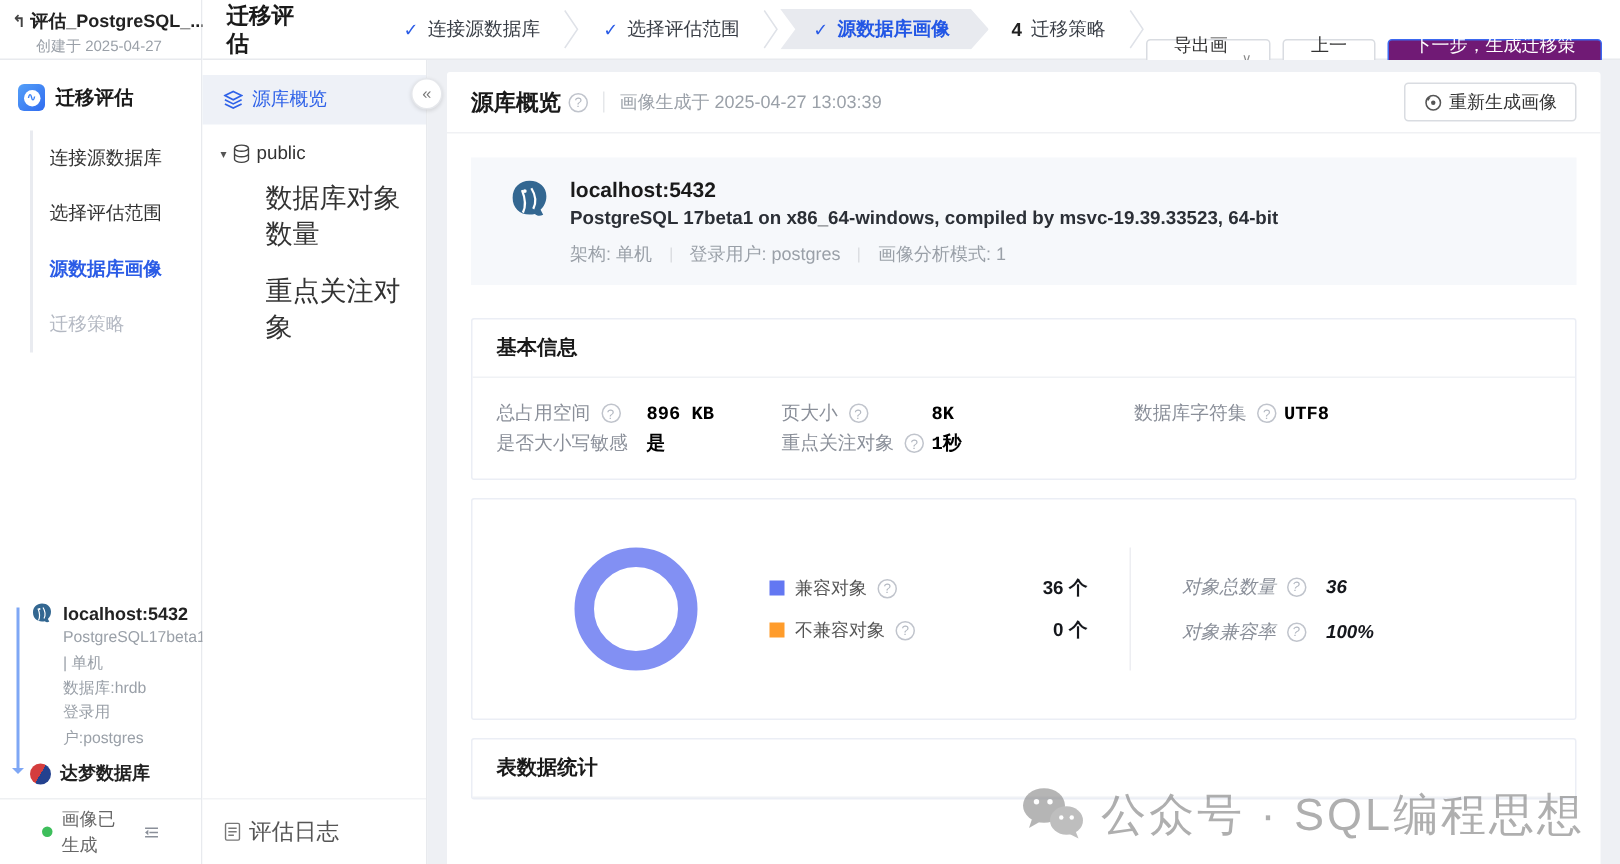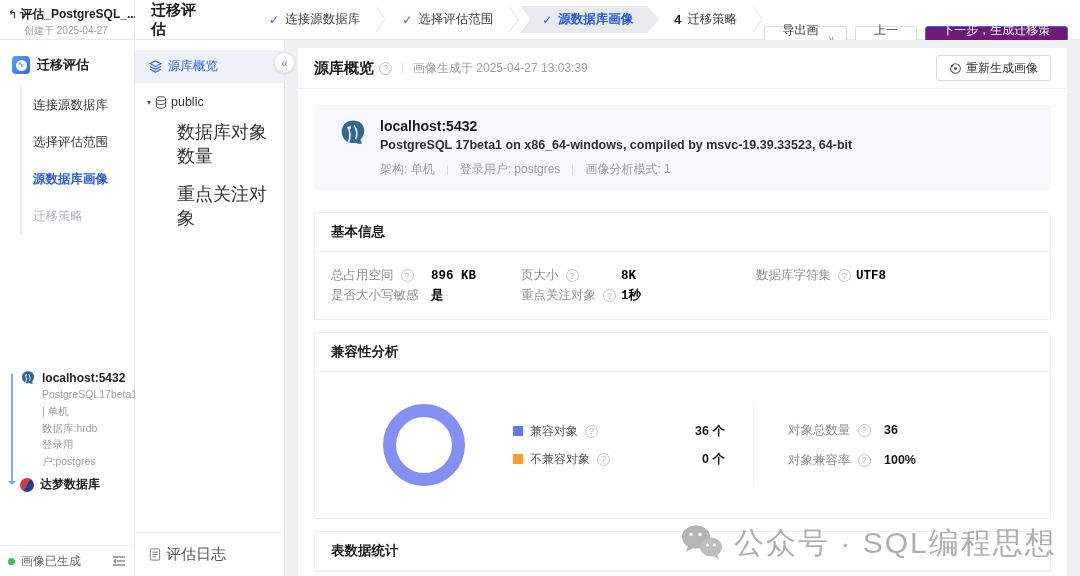--- a/index.html
+++ b/index.html
@@ -26,21 +26,21 @@
   .nav-list li.disabled { color:#b3b8c2; }
   .spacer { flex:1; }
   .conn { position:relative; padding:0 8px 8px 20px; }
   .flow-line { position:absolute; left:11px; top:4px; bottom:18px; width:2px; background:#7fa7f5; }
   .flow-line::after { content:""; position:absolute; left:-3px; bottom:-6px; border:4px solid transparent; border-top-color:#7fa7f5; }
   .conn-row { display:flex; align-items:center; gap:6px; }
   .conn-host { font-weight:700; font-size:12px; color:#222; }
   .conn-sub { margin-left:22px; font-size:10.5px; color:#9aa0a8; line-height:1.6; }
   .conn-target { display:flex; align-items:center; gap:6px; margin-top:6px; font-weight:700; font-size:12px; color:#222; }
   .dm-icon { width:14px; height:14px; border-radius:50%; background:conic-gradient(from 210deg,#d43d3d 0 50%,#23418f 50% 100%); flex:none; }
-  .status-bar { height:31px; border-top:1px solid #eef0f2; display:flex; align-items:center; gap:6px; padding:0 8px;margin-top:44px; }
+  .status-bar { height:44px; border-top:1px solid #eef0f2; display:flex; align-items:center; gap:6px; padding:0 28px; }
   .dot { width:7px; height:7px; border-radius:50%; background:#3dbe5b; flex:none; }
   .status-text { font-size:12px; color:#666; }
 
   
   .right-col { flex:1; display:flex; flex-direction:column; min-width:0; }
   .topbar { height:40px; border-bottom:1px solid #e8eaee; display:flex; align-items:center; padding:0 12px 0 16px; background:#fff; }
   .topbar h1 { font-size:15px; font-weight:700; color:#1a1a1a; margin-right:44px; }
   .stepper { display:flex; align-items:center; height:27px; }
   .step { display:flex; align-items:center; gap:6px; padding:0 15px; height:27px; font-size:12.5px; color:#3a3f47; white-space:nowrap; cursor:pointer; }
   .step .mark { color:#2b5ce6; font-weight:700; font-size:12px; }
@@ -92,21 +92,21 @@
 
   .chart-row { display:flex; align-items:center; padding:17px 0; }
   .donut { width:82px; height:82px; border:13px solid #8290f3; border-radius:50%; margin-left:52px; flex:none; }
   .legend { margin-left:48px; width:212px; display:flex; flex-direction:column; gap:11px; }
   .legend-row { display:flex; align-items:center; font-size:12px; color:#555; }
   .sq { width:10px; height:10px; margin-right:7px; flex:none; }
   .lg-label { display:flex; align-items:center; gap:2px; }
   .lg-val { margin-left:auto; font-weight:700; color:#15171c; font-size:12.5px; }
   .vdiv { width:1px; align-self:stretch; background:#edeef2; margin:0 34px 0 28px; }
   .stats { display:flex; flex-direction:column; gap:13px; justify-content:center; }
-  .stat { display:flex; align-items:center; font-size:12.5px; }
+  .stat { display:flex; align-items:center; font-size:12.5px;font-style:italic; }
   .stat .lbl { color:#8a8f99; display:flex; align-items:center; gap:2px; width:96px; flex:none; }
   .stat .val { font-weight:700; color:#15171c; }
 
   .c-blue { background:#6377f2; } .c-orange { background:#ff9c2b; }
 
   .watermark { position:absolute; left:391px; top:482px; display:flex; align-items:center; gap:8px; color:rgba(110,110,110,.55); font-size:30px; letter-spacing:2px; pointer-events:none; z-index:9; white-space:nowrap; }
   svg { display:block; }
 </style>
 </head>
 <body>
@@ -324,21 +324,20 @@
                         <span>重点关注对象</span>
                         <span class="help">?</span>
                       </span>
                     <span class="val">1秒</span>
                   </div>
                 </div>
               </div>
             </section>
 
             <section class="card">
-              <div class="card-head">兼容性分析</div>
               <div class="card-body">
                 <div class="chart-row">
                   <div class="donut"></div>
                   <div class="legend">
                     <div class="legend-row">
                       <span class="sq c-blue"></span>
                       <span class="lg-label">
                           <span>兼容对象</span>
                           <span class="help">?</span>
                         </span>

